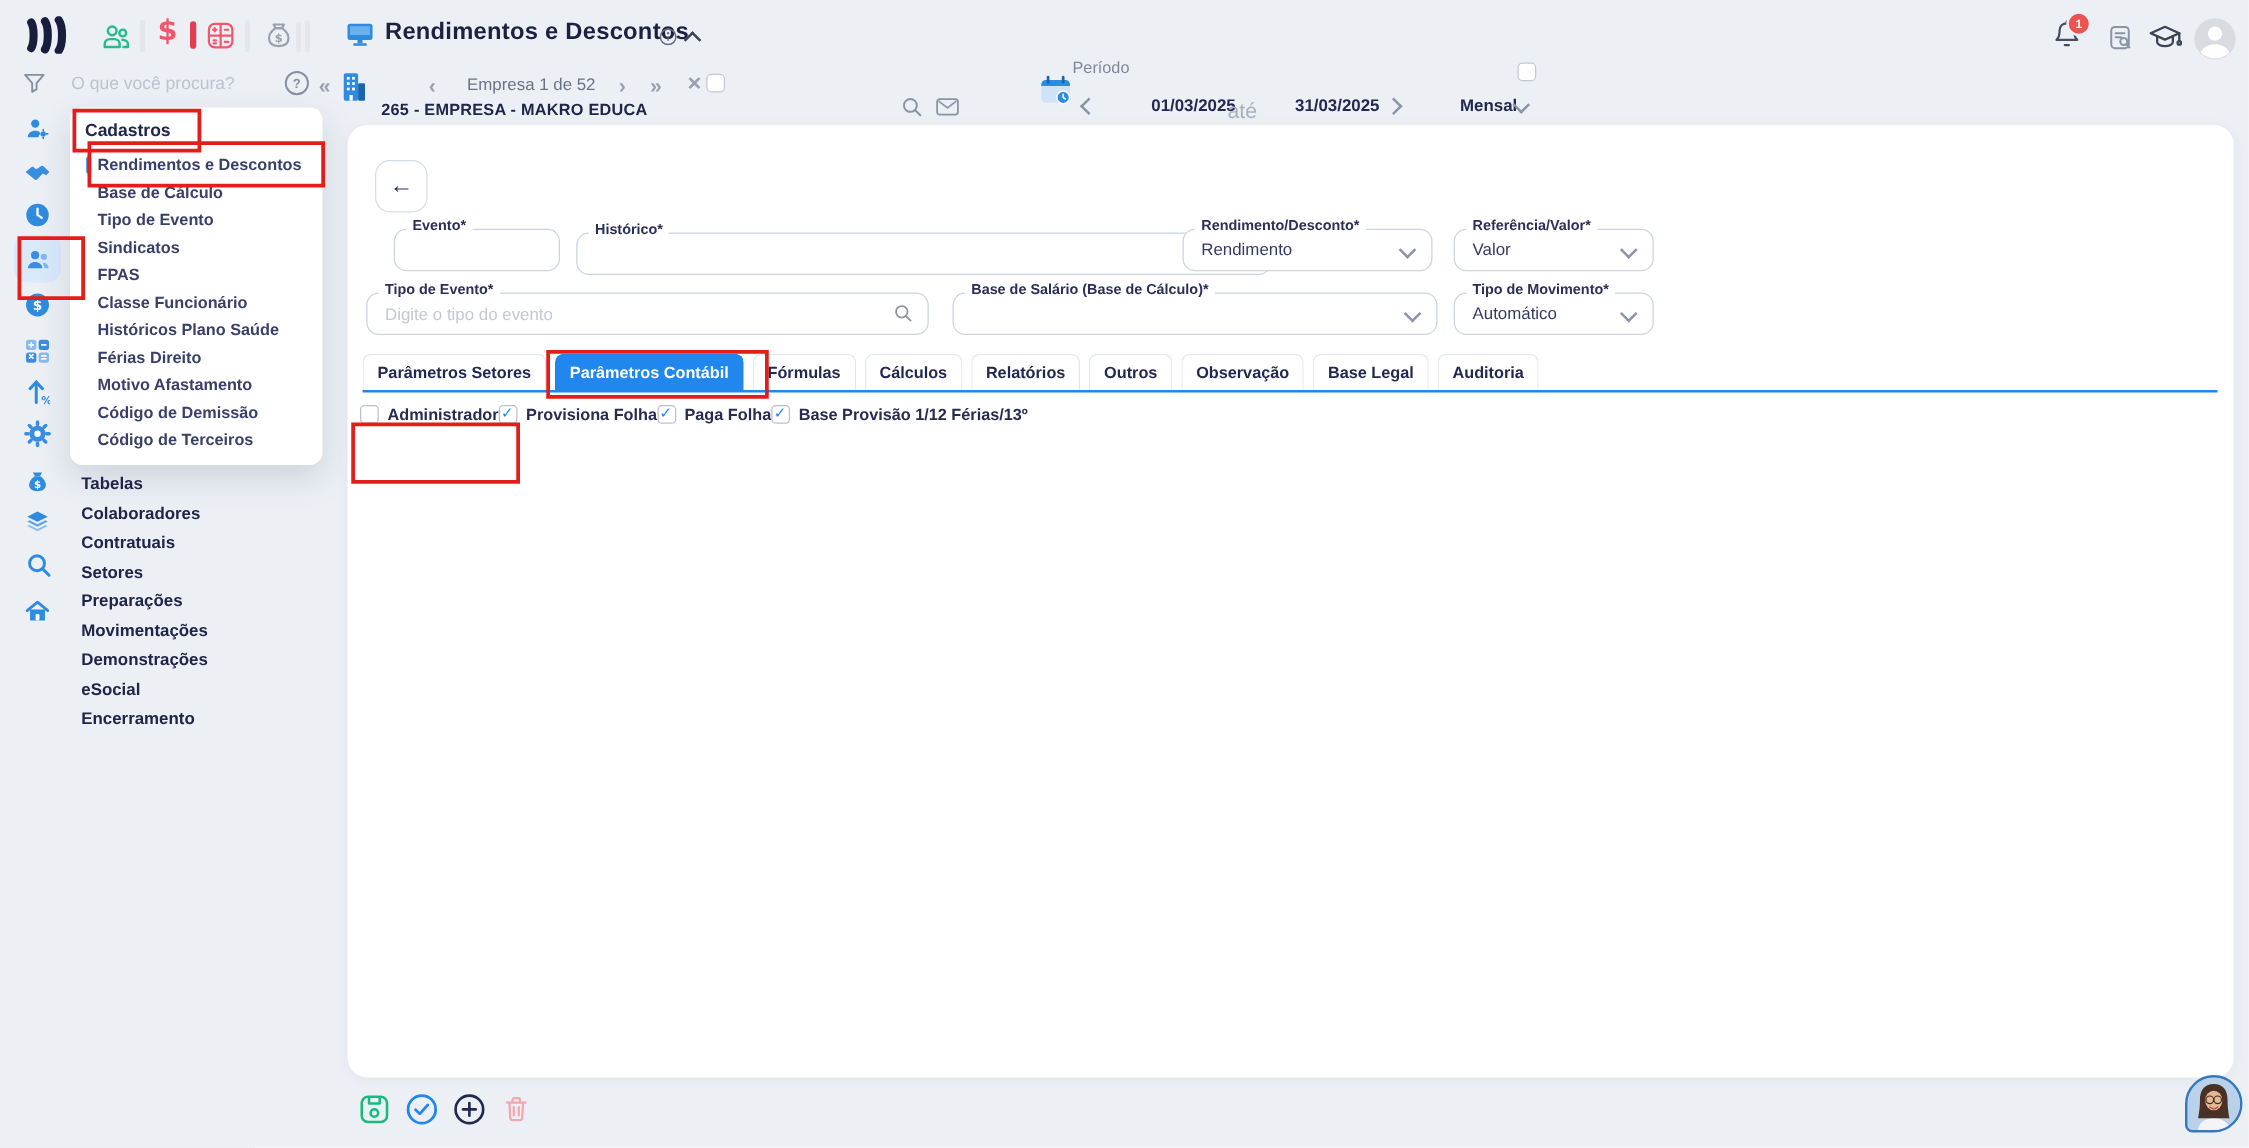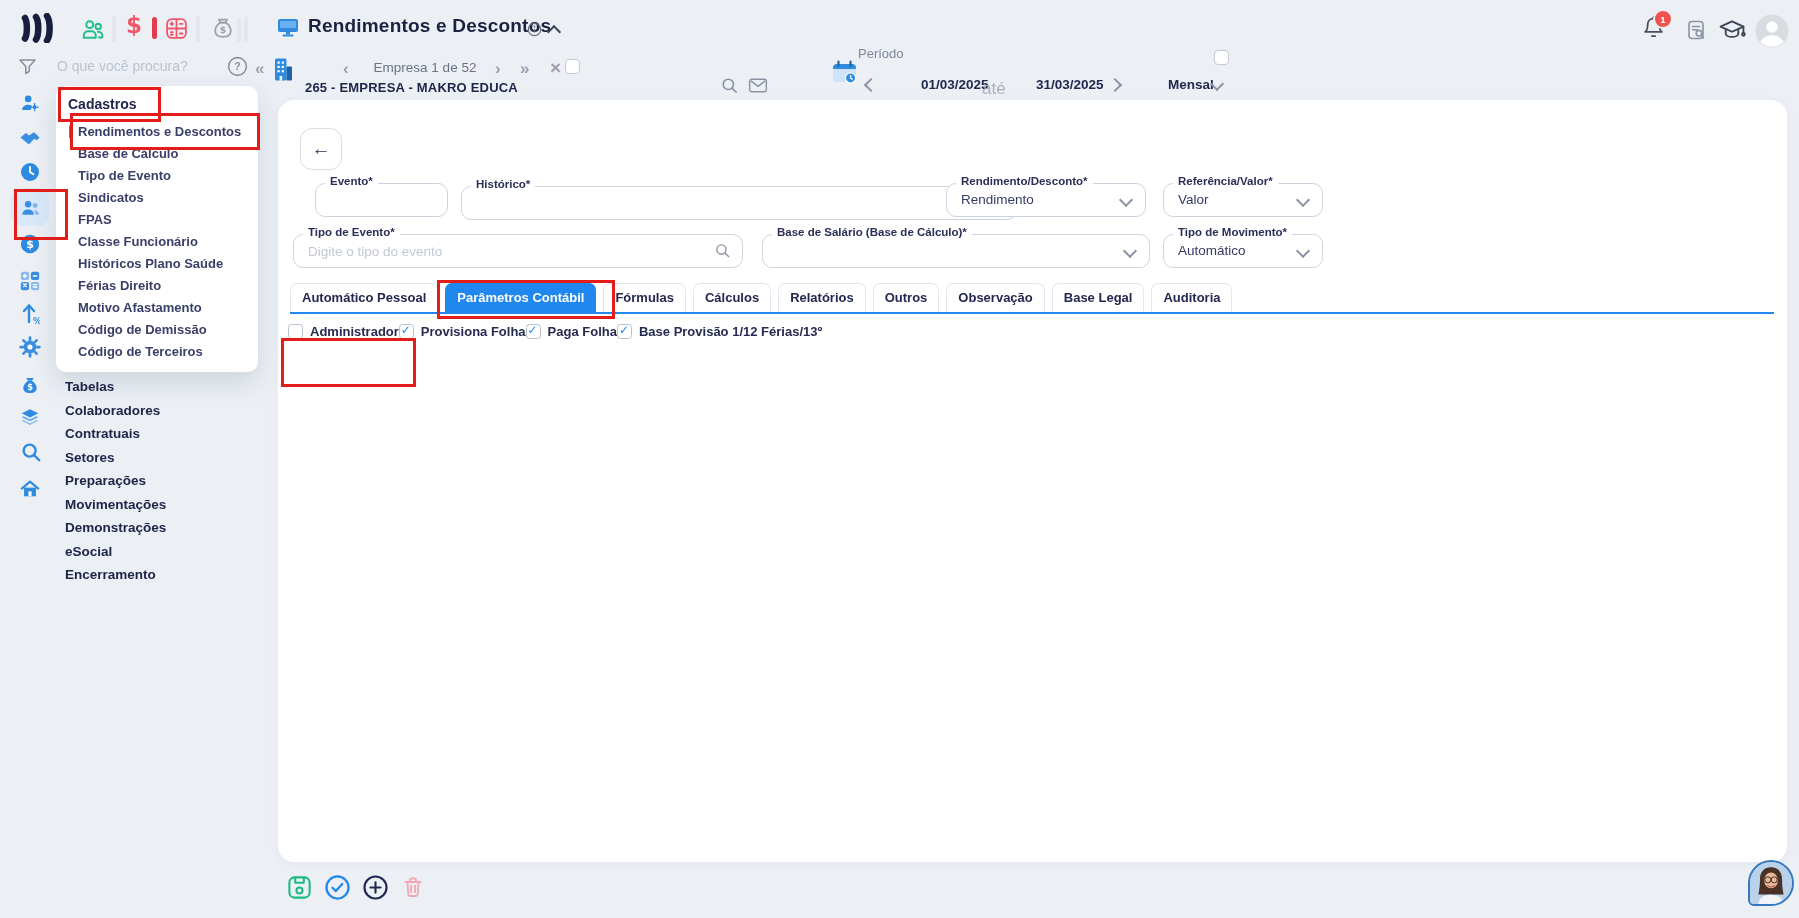--- a/index.html
+++ b/index.html
@@ -457,21 +457,21 @@
     <span class="fchev chv down"></span>
   </div>
   <div class="field" style="left:885px;top:134px;width:160px;padding-left:44px;">
     <span class="flabel">Tipo de Movimento*</span>
     <span class="fvalue">Automático</span>
     <span class="fchev chv down"></span>
   </div>
 
   <div class="tabstrip">
 
-      <div class="tab">Automático Pessoal</div>
+      <div class="tab">Parâmetros Setores</div>
 
       <div class="tab active">Parâmetros Contábil</div>
 
       <div class="tab">Fórmulas</div>
 
       <div class="tab">Cálculos</div>
 
       <div class="tab">Relatórios</div>
 
       <div class="tab">Outros</div>

